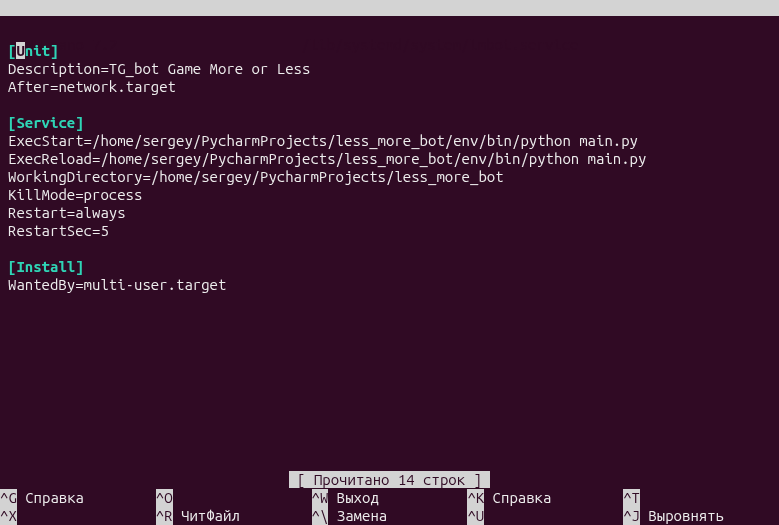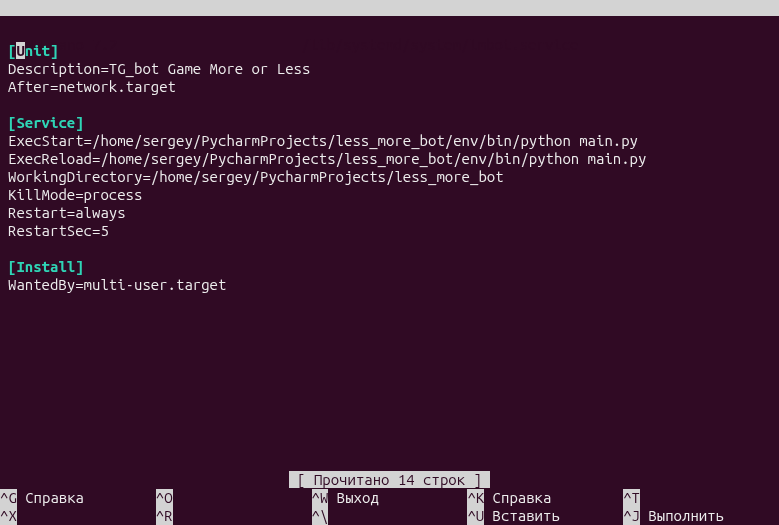--- a/index.html
+++ b/index.html
@@ -70,19 +70,19 @@
   <div class="shortcuts">
     <div class="row">
       <div class="cell"><span class="key">^G</span><span class="desc">Справка</span></div>
       <div class="cell"><span class="key">^O</span></div>
       <div class="cell"><span class="key">^W</span><span class="desc">Выход</span></div>
       <div class="cell"><span class="key">^K</span><span class="desc">Справка</span></div>
       <div class="cell"><span class="key">^T</span></div>
     </div>
     <div class="row">
       <div class="cell"><span class="key">^X</span></div>
-      <div class="cell"><span class="key">^R</span></div>
-      <div class="cell"><span class="key">^\</span></div>
-      <div class="cell"><span class="key">^U</span><span class="desc">Вставить</span></div>
-      <div class="cell"><span class="key">^J</span><span class="desc">Выполнить</span></div>
+      <div class="cell"><span class="key">^R</span><span class="desc">ЧитФайл</span></div>
+      <div class="cell"><span class="key">^\</span><span class="desc">Замена</span></div>
+      <div class="cell"><span class="key">^U</span></div>
+      <div class="cell"><span class="key">^J</span><span class="desc">Выровнять</span></div>
     </div>
   </div>
 </div>
 
 </body></html>

